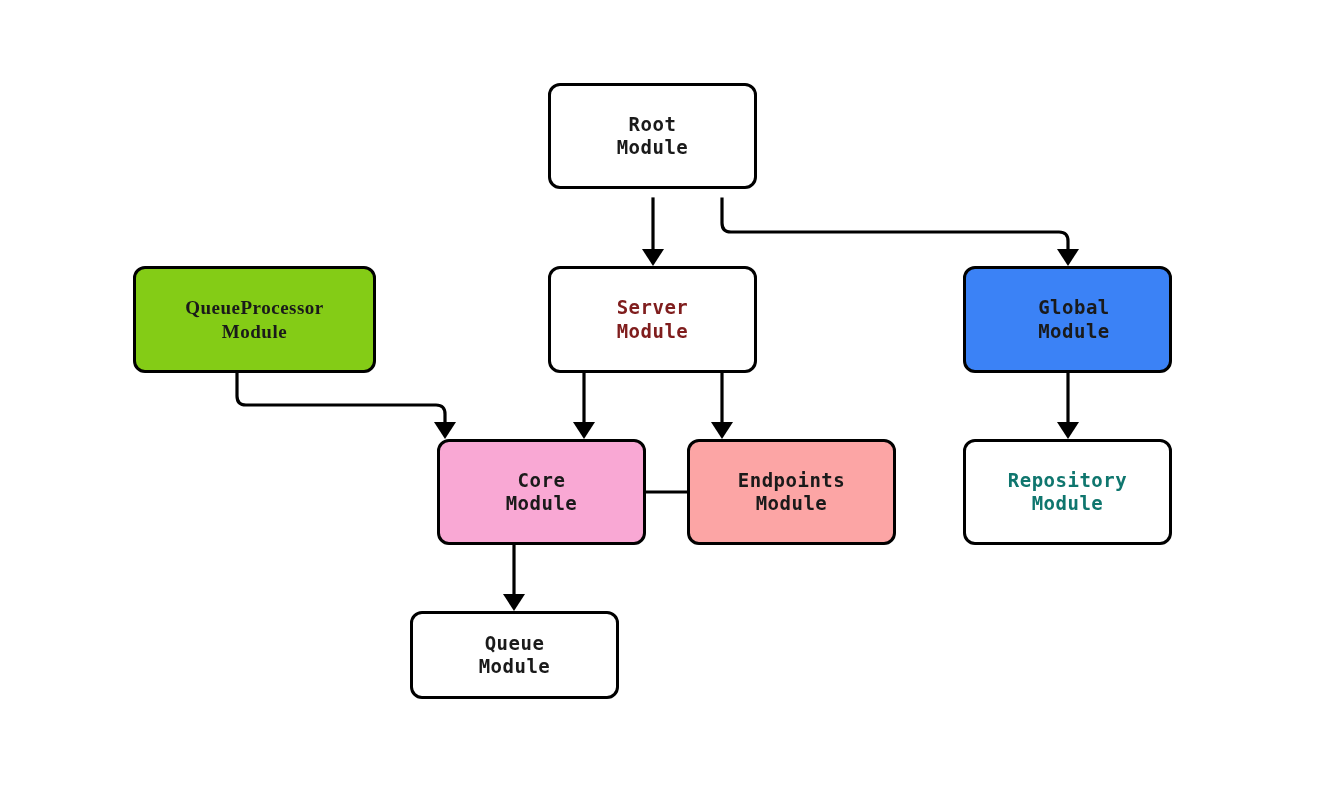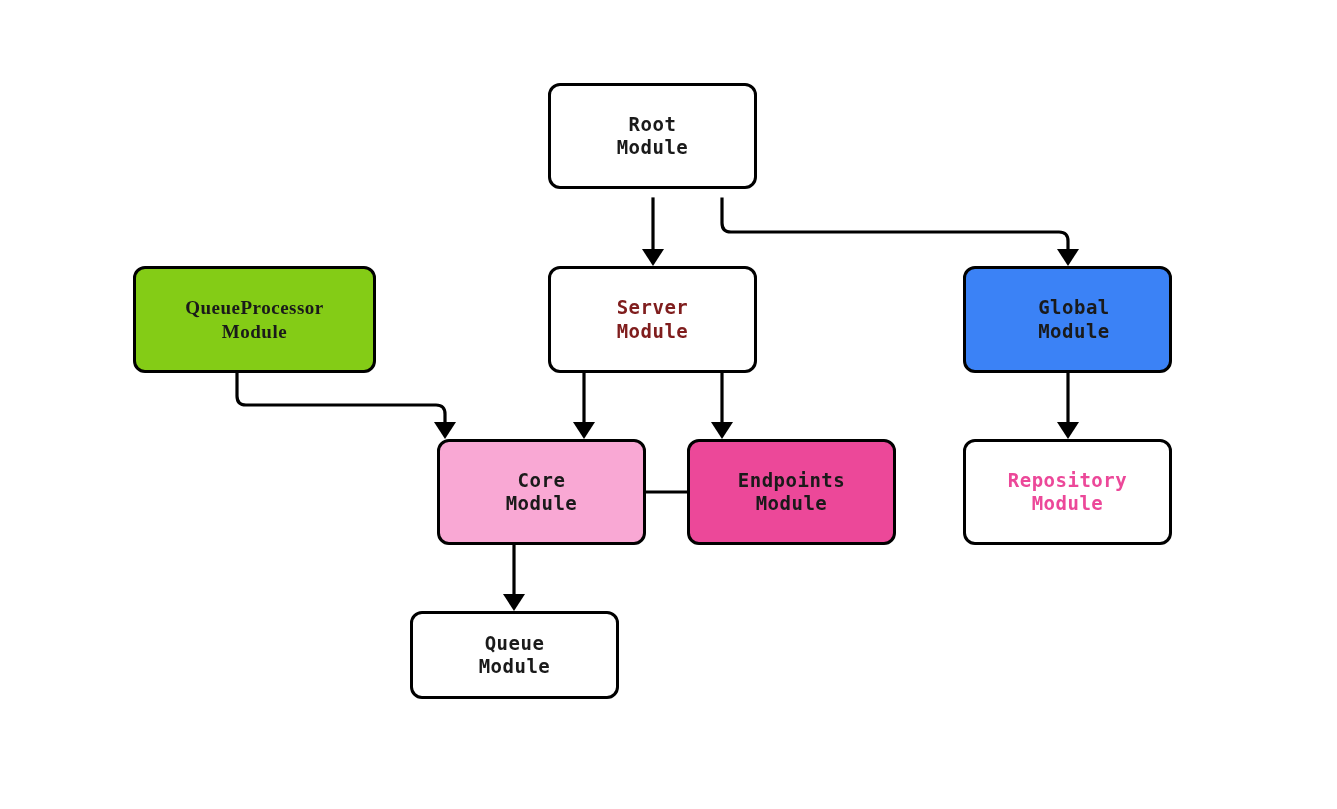--- a/index.html
+++ b/index.html
@@ -84,25 +84,25 @@
 Module</div>
     </div>
     <div class="node" style="left: 963px; top: 266px; width: 209px; height: 107px; border-color: rgb(0, 0, 0); background: #3b82f6; padding-left: 13px;">
       <div class="node-label" style="color: rgb(26, 26, 26);">Global
 Module</div>
     </div>
     <div class="node" style="left: 410px; top: 439px; width: 209px; height: 106px; border-color: rgb(0, 0, 0); background: #f9a8d4; margin-left: 27px;">
       <div class="node-label" style="color: rgb(26, 26, 26);">Core
 Module</div>
     </div>
-    <div class="node" style="left: 687px; top: 439px; width: 209px; height: 106px; border-color: rgb(0, 0, 0); background: #ec4899;">
+    <div class="node" style="left: 687px; top: 439px; width: 209px; height: 106px; border-color: rgb(0, 0, 0); background: #fca5a5;">
       <div class="node-label" style="color: rgb(26, 26, 26);">Endpoints
 Module</div>
     </div>
     <div class="node" style="left: 963px; top: 439px; width: 209px; height: 106px; border-color: rgb(0, 0, 0); background: rgb(255, 255, 255);">
-      <div class="node-label" style="color: #ec4899;">Repository
+      <div class="node-label" style="color: #0f766e;">Repository
 Module</div>
     </div>
     <div class="node" style="left: 410px; top: 611px; width: 209px; height: 88px; border-color: rgb(0, 0, 0); background: rgb(255, 255, 255);">
       <div class="node-label" style="color: rgb(26, 26, 26);">Queue
 Module</div>
     </div>
   </div>
 
 </body></html>

